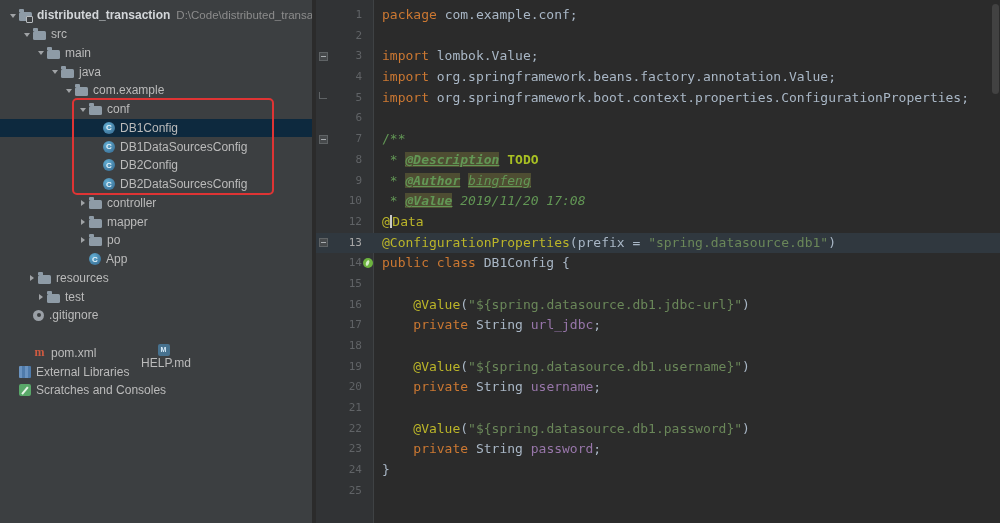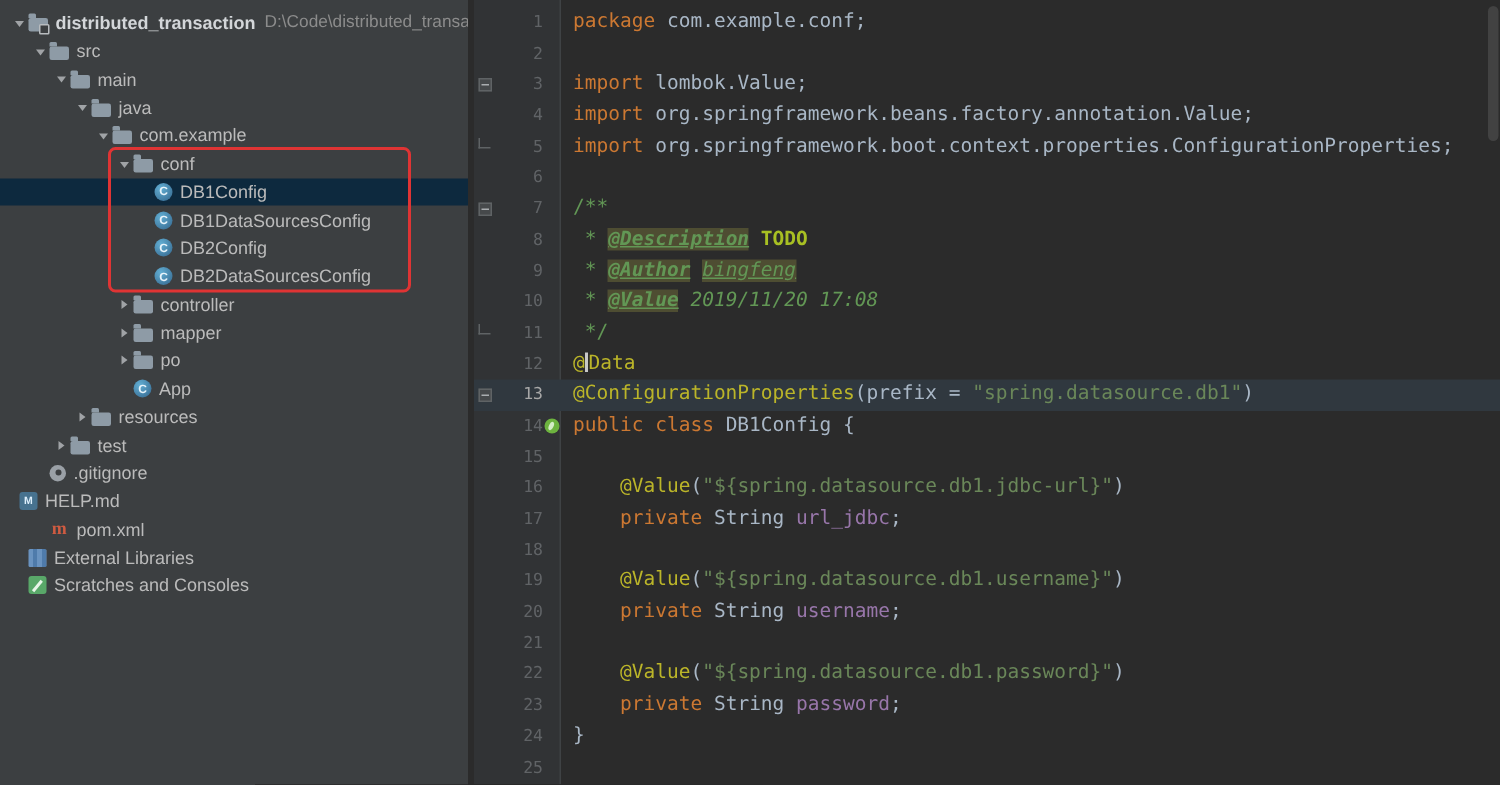--- a/index.html
+++ b/index.html
@@ -152,36 +152,36 @@
         <div class="tree-row" style="padding-left: 76px;">
           <span class="arrow right"></span>
           <span class="ico ico-package"></span>
           <span class="lbl">po</span>
         </div>
         <div class="tree-row" style="padding-left: 76px;">
           <span class="arrow"></span>
           <span class="ico ico-class">C</span>
           <span class="lbl">App</span>
         </div>
-        <div class="tree-row" style="padding-left: 48px; text-align: center;">
+        <div class="tree-row" style="padding-left: 25px; text-align: center;">
           <span class="arrow right"></span>
           <span class="ico ico-resources-folder"></span>
           <span class="lbl">resources</span>
         </div>
         <div class="tree-row" style="padding-left: 34px;">
           <span class="arrow right"></span>
           <span class="ico ico-folder"></span>
           <span class="lbl">test</span>
         </div>
         <div class="tree-row" style="padding-left: 20px;">
           <span class="arrow"></span>
           <span class="ico ico-gitignore"></span>
           <span class="lbl">.gitignore</span>
         </div>
-        <div class="tree-row" style="">
+        <div class="tree-row" style="padding-left: 20px; flex-direction: column;">
           <span class="arrow"></span>
           <span class="ico ico-md">M</span>
           <span class="lbl">HELP.md</span>
         </div>
         <div class="tree-row" style="padding-left: 20px;">
           <span class="arrow"></span>
           <span class="ico ico-maven">m</span>
           <span class="lbl">pom.xml</span>
         </div>
         <div class="tree-row" style="padding-left: 6px;">
@@ -204,21 +204,20 @@
         <div class="ed-line"><span class="lnum">1</span><span class="code"><span class="tk-kw">package </span><span class="tk-pl">com.example.conf;</span></span></div>
         <div class="ed-line"><span class="lnum">2</span><span class="code"></span></div>
         <div class="ed-line"><span class="fold fold-start"></span><span class="lnum">3</span><span class="code"><span class="tk-kw">import </span><span class="tk-pl">lombok.Value;</span></span></div>
         <div class="ed-line"><span class="lnum">4</span><span class="code"><span class="tk-kw">import </span><span class="tk-pl">org.springframework.beans.factory.annotation.Value;</span></span></div>
         <div class="ed-line"><span class="fold fold-end"></span><span class="lnum">5</span><span class="code"><span class="tk-kw">import </span><span class="tk-pl">org.springframework.boot.context.properties.ConfigurationProperties;</span></span></div>
         <div class="ed-line"><span class="lnum">6</span><span class="code"></span></div>
         <div class="ed-line"><span class="fold fold-start"></span><span class="lnum">7</span><span class="code"><span class="tk-cm">/**</span></span></div>
         <div class="ed-line"><span class="lnum">8</span><span class="code"><span class="tk-cm"> * </span><span class="tk-tag">@Description</span><span class="tk-cm"> </span><span class="tk-todo">TODO</span></span></div>
         <div class="ed-line"><span class="lnum">9</span><span class="code"><span class="tk-cm"> * </span><span class="tk-tag">@Author</span><span class="tk-cm"> </span><span class="tk-auth">bingfeng</span></span></div>
         <div class="ed-line"><span class="lnum">10</span><span class="code"><span class="tk-cm"> * </span><span class="tk-tag">@Value</span><span class="tk-cm"> </span><span class="tk-date">2019/11/20 17:08</span></span></div>
-        <div class="ed-line"><span class="fold fold-end"></span><span class="lnum">11</span><span class="code"><span class="tk-cm"> */</span></span></div>
         <div class="ed-line"><span class="lnum">12</span><span class="code"><span class="tk-an">@</span><span class="caret"></span><span class="tk-an">Data</span></span></div>
         <div class="ed-line current"><span class="fold fold-start"></span><span class="lnum">13</span><span class="code"><span class="tk-an">@ConfigurationProperties</span><span class="tk-pl">(prefix = </span><span class="tk-st">"spring.datasource.db1"</span><span class="tk-pl">)</span></span></div>
         <div class="ed-line"><span class="lnum">14</span><span class="spring"></span><span class="code"><span class="tk-kw">public class </span><span class="tk-pl">DB1Config {</span></span></div>
         <div class="ed-line"><span class="lnum">15</span><span class="code"></span></div>
         <div class="ed-line"><span class="lnum">16</span><span class="code"><span class="tk-pl">    </span><span class="tk-an">@Value</span><span class="tk-pl">(</span><span class="tk-st">"${spring.datasource.db1.jdbc-url}"</span><span class="tk-pl">)</span></span></div>
         <div class="ed-line"><span class="lnum">17</span><span class="code"><span class="tk-pl">    </span><span class="tk-kw">private </span><span class="tk-pl">String </span><span class="tk-fld">url_jdbc</span><span class="tk-pl">;</span></span></div>
         <div class="ed-line"><span class="lnum">18</span><span class="code"></span></div>
         <div class="ed-line"><span class="lnum">19</span><span class="code"><span class="tk-pl">    </span><span class="tk-an">@Value</span><span class="tk-pl">(</span><span class="tk-st">"${spring.datasource.db1.username}"</span><span class="tk-pl">)</span></span></div>
         <div class="ed-line"><span class="lnum">20</span><span class="code"><span class="tk-pl">    </span><span class="tk-kw">private </span><span class="tk-pl">String </span><span class="tk-fld">username</span><span class="tk-pl">;</span></span></div>
         <div class="ed-line"><span class="lnum">21</span><span class="code"></span></div>

